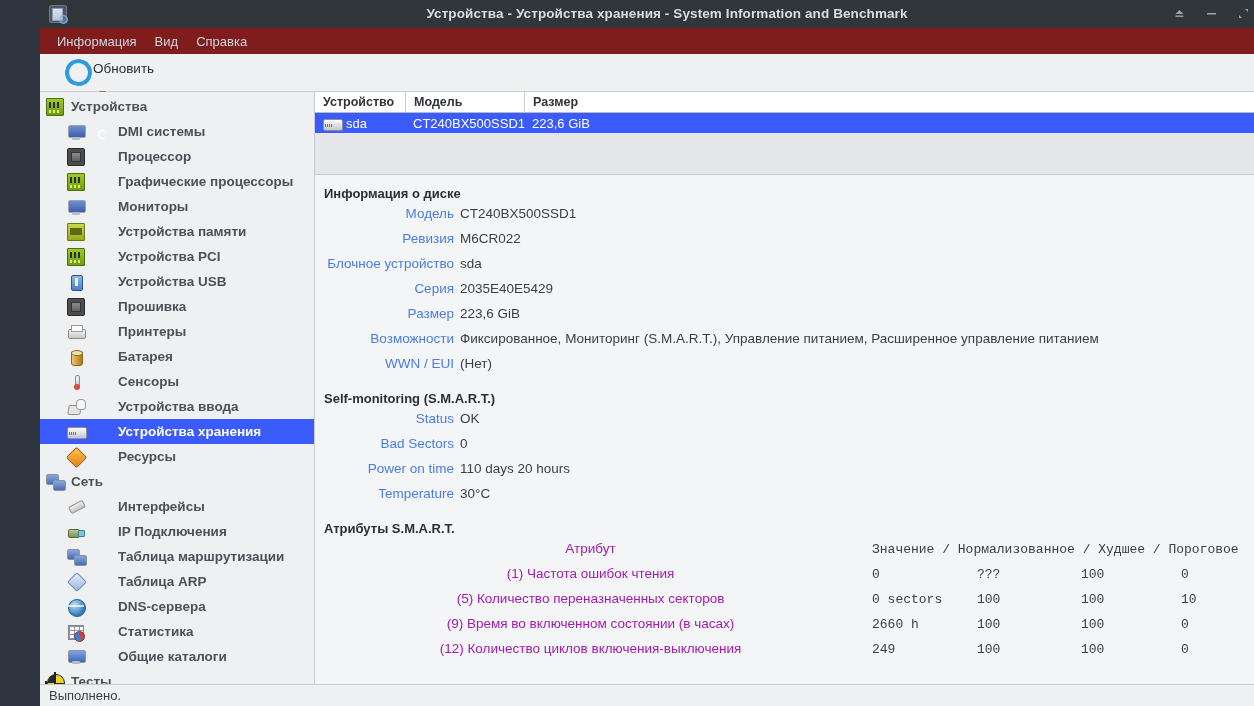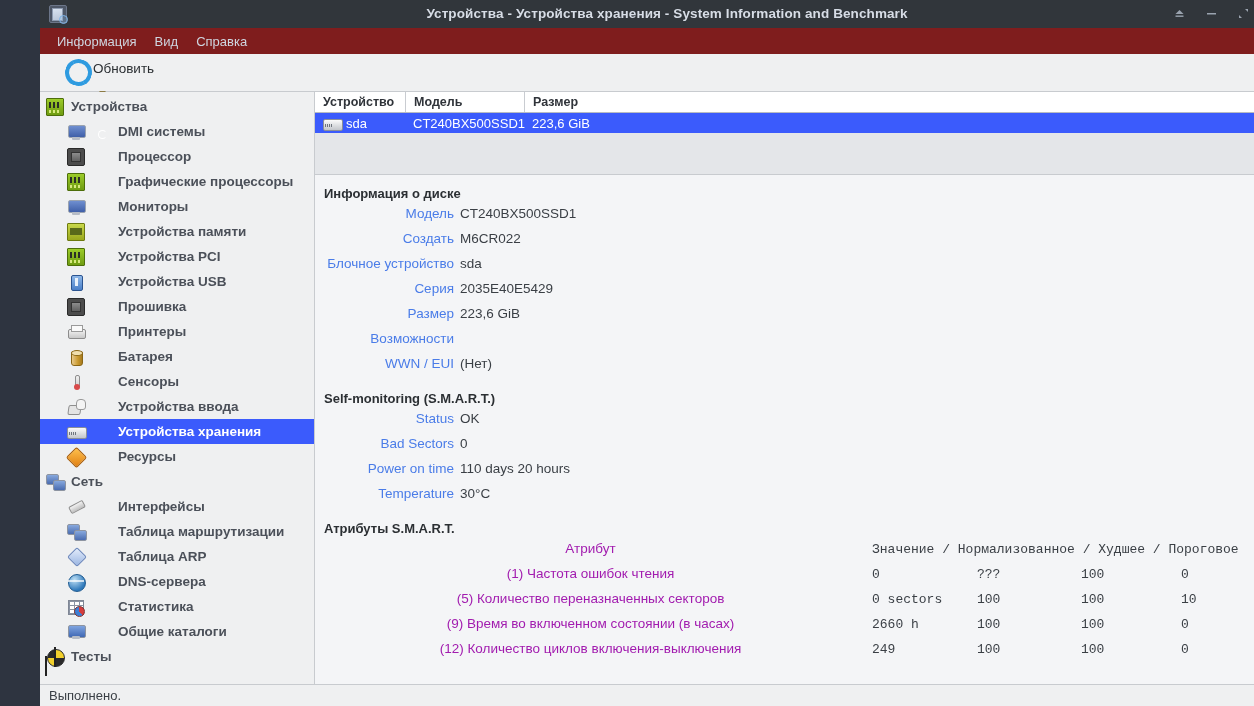--- a/index.html
+++ b/index.html
@@ -567,20 +567,24 @@
       </div>
       <div class="tree-item">
         <span class="tree-ico ti-network"></span>
         <span>Сеть</span>
       </div>
       <div class="tree-item child">
         <span class="tree-ico ti-iface"></span>
         <span>Интерфейсы</span>
       </div>
       <div class="tree-item child">
+        <span class="tree-ico ti-plug"></span>
+        <span>IP Подключения</span>
+      </div>
+      <div class="tree-item child">
         <span class="tree-ico ti-network"></span>
         <span>Таблица маршрутизации</span>
       </div>
       <div class="tree-item child">
         <span class="tree-ico ti-arp"></span>
         <span>Таблица ARP</span>
       </div>
       <div class="tree-item child">
         <span class="tree-ico ti-dns"></span>
         <span>DNS-сервера</span>
@@ -620,37 +624,38 @@
 
       <div id="details">
 
         <div class="sec-title">Информация о диске</div>
 
         <div class="kv-row">
           <div class="kv-key">Модель</div>
           <div class="kv-val">CT240BX500SSD1</div>
         </div>
         <div class="kv-row">
-          <div class="kv-key">Создать</div>
+          <div class="kv-key">Ревизия</div>
           <div class="kv-val">M6CR022</div>
         </div>
         <div class="kv-row">
           <div class="kv-key">Блочное устройство</div>
           <div class="kv-val">sda</div>
         </div>
         <div class="kv-row">
           <div class="kv-key">Серия</div>
           <div class="kv-val">2035E40E5429</div>
         </div>
         <div class="kv-row">
           <div class="kv-key">Размер</div>
           <div class="kv-val">223,6 GiB</div>
         </div>
         <div class="kv-row">
           <div class="kv-key">Возможности</div>
+          <div class="kv-val">Фиксированное, Мониторинг (S.M.A.R.T.), Управление питанием, Расширенное управление питанием</div>
         </div>
         <div class="kv-row">
           <div class="kv-key">WWN / EUI</div>
           <div class="kv-val">(Нет)</div>
         </div>
 
         <div class="sec-gap"></div>
 
         <div class="sec-title">Self-monitoring (S.M.A.R.T.)</div>
 

